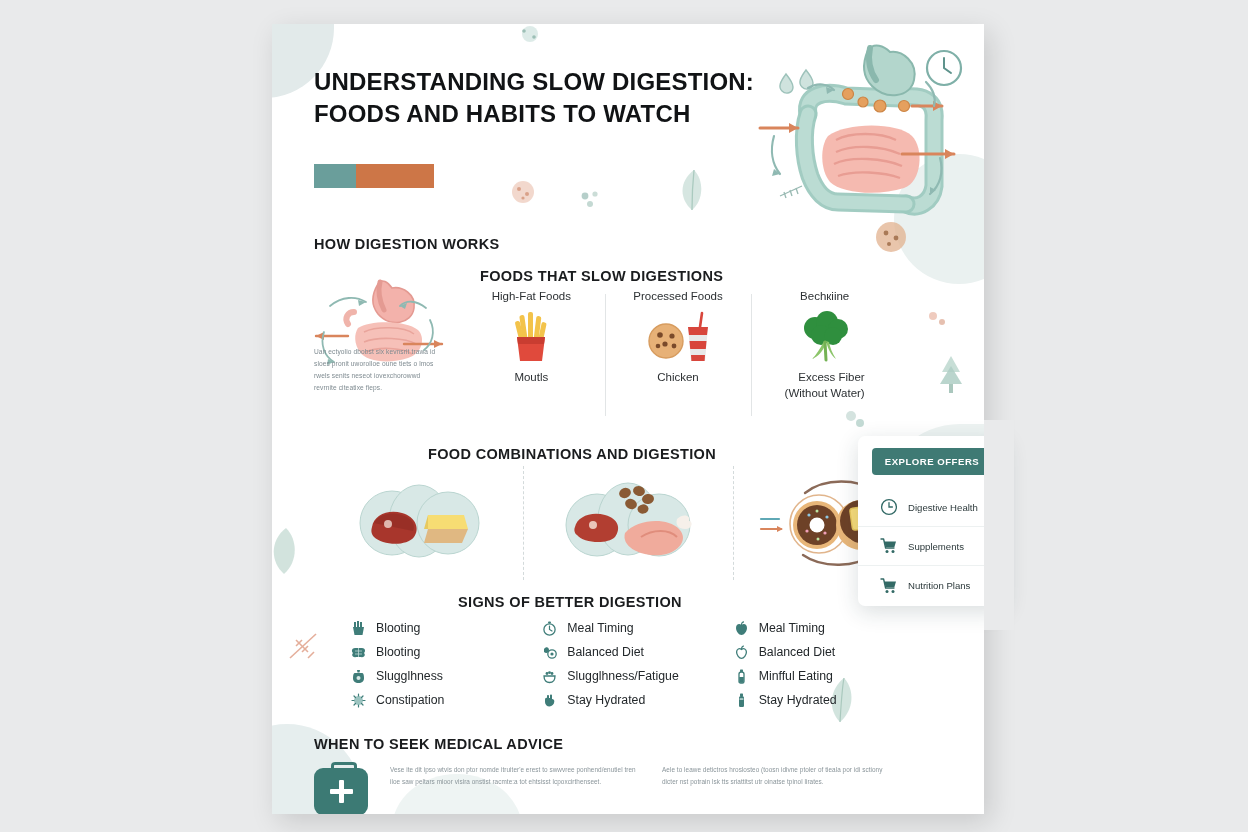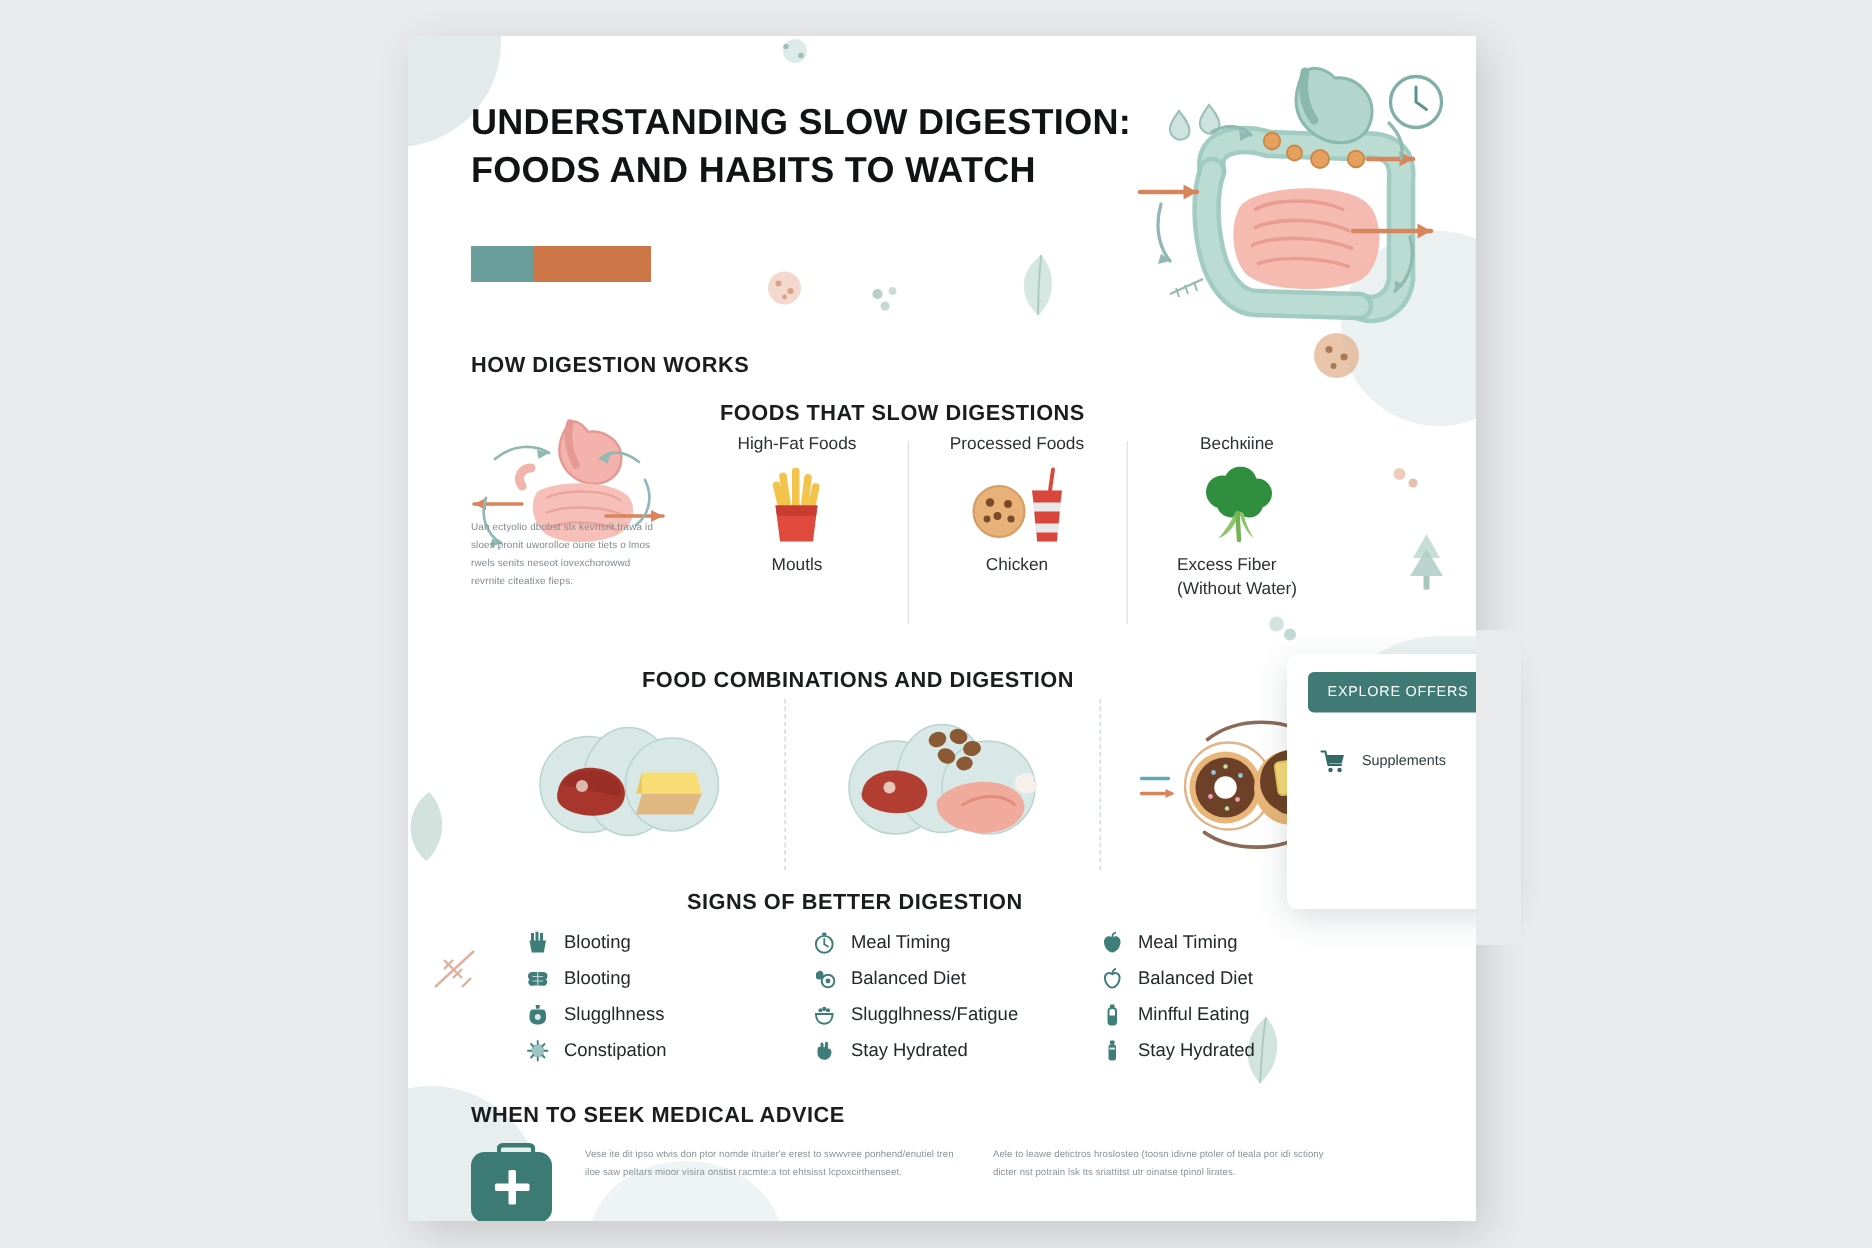--- a/index.html
+++ b/index.html
@@ -53,21 +53,21 @@
   #foods-grid {
     position:absolute; left:186px; top:248px; width:440px; height:140px;
     display:grid; grid-template-columns: 1fr 1fr 1fr;
   }
   .food-col { position:relative; display:flex; flex-direction:column; align-items:center; }
   .food-col + .food-col::before {
     content:""; position:absolute; left:0; top:4px; bottom:14px; width:1px; background:#e2e5e6;
   }
   .food-title { font-size:11.5px; color:#2c3033; margin-bottom:6px; }
   .food-art { height:58px; display:flex; align-items:center; justify-content:center; }
-  .food-sub { font-size:11.5px; color:#2c3033; text-align:left; line-height:1.38; margin-top:4px; }
+  .food-sub { font-size:11.5px; color:#2c3033; text-align:right; line-height:1.38; margin-top:4px; }
 
   
   #combo-grid {
     position:absolute; left:42px; top:440px; width:628px; height:118px;
     display:grid; grid-template-columns: 1fr 1fr 1fr;
   }
   .combo-cell { position:relative; display:flex; align-items:center; justify-content:center; }
   .combo-cell + .combo-cell::before {
     content:""; position:absolute; left:0; top:2px; bottom:2px; width:0px;
     border-left:1px dashed #d3dadb;
@@ -100,21 +100,21 @@
   
   #offers {
     position:absolute; left:858px; top:436px; width:148px; height:170px;
     background:#ffffff; border-radius:7px;
     box-shadow:0 6px 22px rgba(25,50,55,.16);
     overflow:hidden; z-index:40;
   }
   #offers-btn {
     position:absolute; left:14px; top:12px; width:120px; height:27px;
     background:#3f7a74; border-radius:4px; color:#fff;
-    font-size:9.6px; font-weight:400; letter-spacing:.5px;
+    font-size:9.6px; font-weight:700; letter-spacing:.5px;
     display:flex; align-items:center; justify-content:center;
   }
   #offers-list { position:absolute; left:0; top:52px; right:0; }
   .offer-item {
     height:39px; display:flex; align-items:center; gap:10px;
     padding-left:22px; border-bottom:1px solid #edf1f1;
   }
   .offer-item:last-child { border-bottom:none; }
   .offer-ico { width:18px; height:18px; flex:0 0 18px; color:#336a66; }
   .offer-lbl { font-size:9.6px; color:#2d3a3c; white-space:nowrap; }
@@ -601,25 +601,45 @@
     </div>
 
   </div>
 
   <div id="offers">
     <div id="offers-btn">EXPLORE OFFERS</div>
     <div id="offers-list">
       <div class="offer-item">
         <span class="offer-ico">
           <svg width="18" height="18" viewBox="0 0 18 18">
+              <circle cx="9" cy="9" r="7.4" fill="none" stroke="#336a66" stroke-width="1.3"></circle>
+              <path d="M9 4.6 V9 H12.4" stroke="#336a66" stroke-width="1.3" fill="none" stroke-linecap="round"></path>
+            </svg>
+        </span>
+        <span class="offer-lbl">Digestive Health</span>
+      </div>
+      <div class="offer-item">
+        <span class="offer-ico">
+          <svg width="18" height="18" viewBox="0 0 18 18">
               <path d="M1 2 H3.6 L5.6 11 H14" stroke="#336a66" stroke-width="1.4" fill="none" stroke-linecap="round" stroke-linejoin="round"></path>
               <path d="M4.4 4.4 H16 L14.4 10 H5.6 Z" fill="#336a66"></path>
               <circle cx="7" cy="14.4" r="1.5" fill="#336a66"></circle>
               <circle cx="13" cy="14.4" r="1.5" fill="#336a66"></circle>
             </svg>
         </span>
         <span class="offer-lbl">Supplements</span>
       </div>
+      <div class="offer-item">
+        <span class="offer-ico">
+          <svg width="18" height="18" viewBox="0 0 18 18">
+              <path d="M1 2 H3.6 L5.6 11 H14" stroke="#336a66" stroke-width="1.4" fill="none" stroke-linecap="round" stroke-linejoin="round"></path>
+              <path d="M4.4 4.4 H16 L14.4 10 H5.6 Z" fill="#336a66"></path>
+              <circle cx="7" cy="14.4" r="1.5" fill="#336a66"></circle>
+              <circle cx="13" cy="14.4" r="1.5" fill="#336a66"></circle>
+            </svg>
+        </span>
+        <span class="offer-lbl">Nutrition Plans</span>
+      </div>
     </div>
   </div>
   <div id="offers-clip"></div>
 
 </div>
 
 </body></html>

